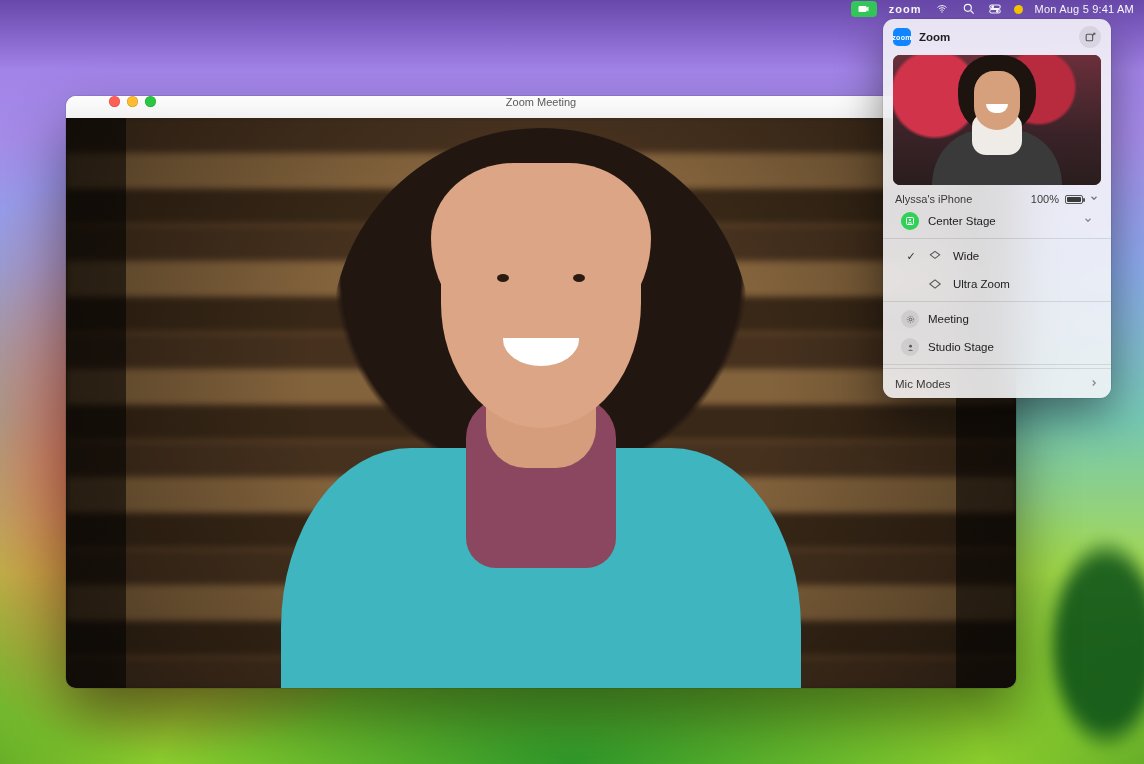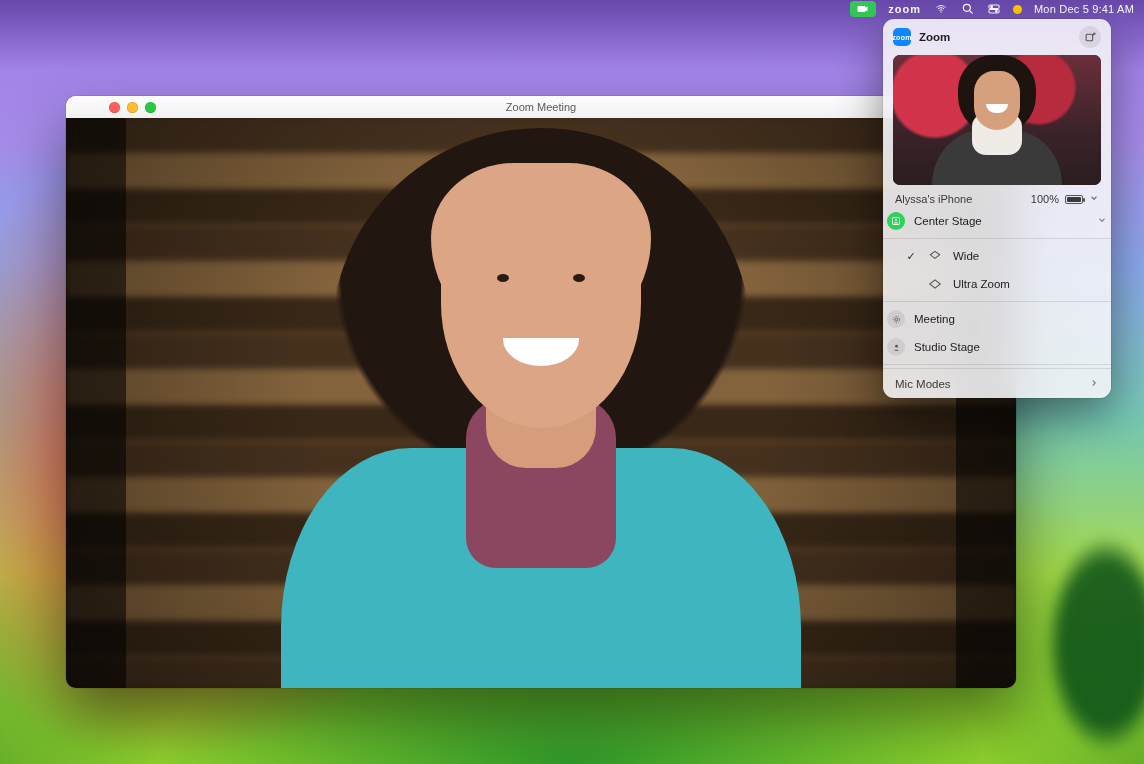--- a/index.html
+++ b/index.html
@@ -65,21 +65,21 @@
     background: #fff;
     border-radius: 10px;
     box-shadow: 0 30px 60px rgba(0,0,0,0.45), 0 0 0 1px rgba(0,0,0,0.08);
     overflow: hidden;
   }
   .titlebar {
     height: 22px;
     background: linear-gradient(#fdfdfd, #f1f1f1);
     border-bottom: 1px solid #d6d6d6;
     display: flex;
-    align-items: center;
+    align-items: flex-start;
     position: relative;
     padding-left: 34px;
   }
   .traffic {
     display: flex; gap: 7px; margin-left: 9px;
   }
   .traffic span {
     width: 11px; height: 11px; border-radius: 50%;
     box-shadow: inset 0 0 0 0.5px rgba(0,0,0,0.2);
   }
@@ -245,21 +245,21 @@
   .device-row .spacer { flex: 1; }
   .battery {
     width: 18px; height: 9px; border: 1px solid #555; border-radius: 2px;
     position: relative; box-sizing: border-box;
   }
   .battery::after { content:""; position:absolute; right:-3px; top:2px; width:2px; height:4px; background:#555; border-radius:1px; }
   .battery .fill { position:absolute; inset:1px; background:#3a3a3a; border-radius:1px; }
 
   .row {
     display: flex; align-items: center; gap: 9px;
-    padding: 5px 4px;
+    padding: 5px 18px;
     font-size: 12px;
     cursor: default;
   }
   .row .chk { width: 12px; display:flex; justify-content:center; font-size:11px; color:#303030;}
   .row .ico { width: 18px; height: 18px; display:flex; align-items:center; justify-content:center; }
   .row .chev { margin-left: auto; color:#888; }
   .row.sub { padding-left: 22px; }
   .sep { height: 1px; background: rgba(0,0,0,0.1); margin: 3px 0; }
   .ic-circle{ width:18px; height:18px; border-radius:50%; display:flex;align-items:center;justify-content:center; }
   .ic-green{ background:#30d158; color:#fff; }
@@ -301,21 +301,21 @@
   </span>
   <span>
     <svg viewBox="0 0 24 24" width="14" height="14" fill="none" stroke="#fff" stroke-width="1.8">
       <rect x="3" y="5" width="18" height="6" rx="3"></rect>
         <rect x="3" y="13" width="18" height="6" rx="3"></rect>
       <circle cx="8" cy="8" r="1.5" fill="#fff"></circle>
         <circle cx="16" cy="16" r="1.5" fill="#fff"></circle>
     </svg>
   </span>
   <span class="yellow-dot"></span>
-  <span>Mon Dec 5  9:41 AM</span>
+  <span>Mon Aug 5  9:41 AM</span>
 </div>
 
 <div class="window">
   <div class="titlebar">
     <div class="traffic">
       <span class="tl-close"></span>
       <span class="tl-min"></span>
       <span class="tl-zoom"></span>
     </div>
     <div class="title">Zoom Meeting</div>

